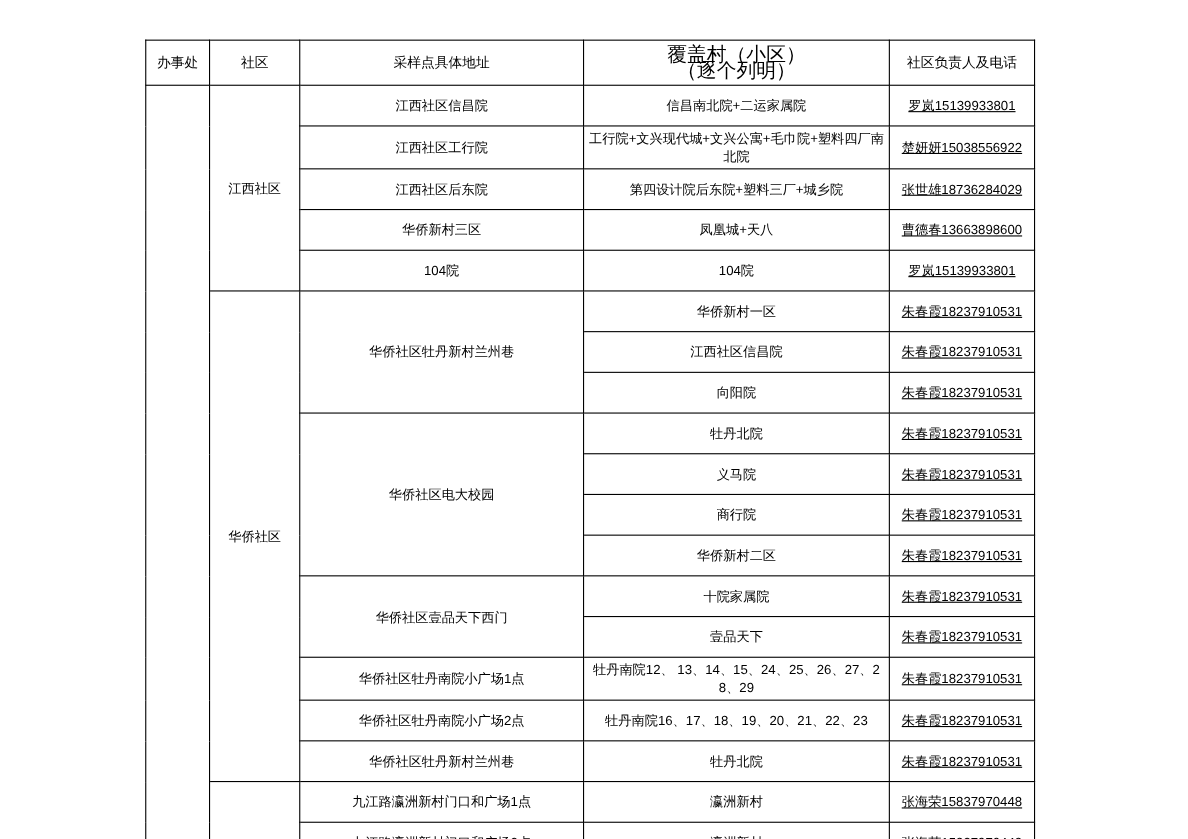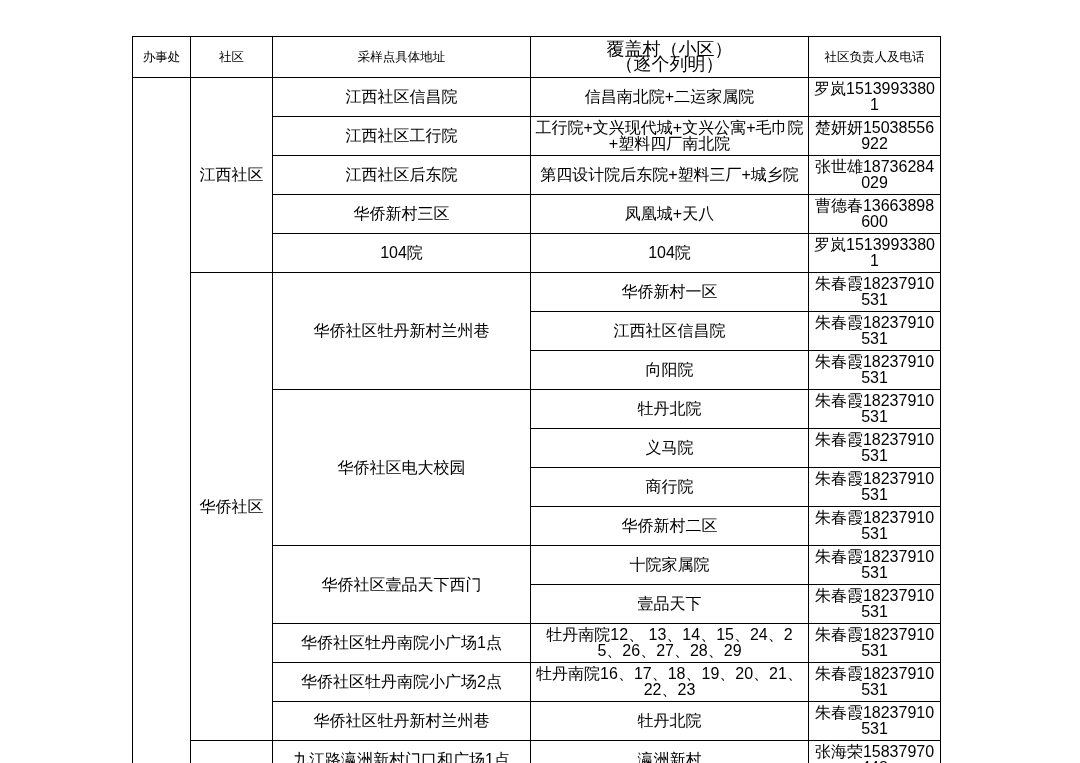--- a/index.html
+++ b/index.html
@@ -24,41 +24,41 @@
   table.sampling-table {
     border-collapse: collapse;
     table-layout: fixed;
     width: 808px;
     margin: 0 auto;
   }
   table.sampling-table td,
   table.sampling-table th {
     border: 1px solid #000000;
     font-weight: normal;
-    font-size: 16px;
+    font-size: 12px;
     line-height: 16px;
     text-align: center;
     vertical-align: middle;
     padding: 3px 4px;
     word-break: break-all;
   }
   table.sampling-table thead td {
     height: 34px;
     font-size: 12.5px;
   }
   .col-office  { width: 58px; }
   .col-comm    { width: 82px; }
   .col-addr    { width: 258px; }
   .col-cover   { width: 278px; }
   .col-contact { width: 132px; }
 
   .body-row td { height: 30px; }
   .cover-cell { font-size: 11.5px; line-height: 15px; }
   .addr-cell  { font-size: 12px; }
-  .contact-cell { font-size: 12px; }
+  .contact-cell { font-size: 12px; text-decoration: underline; }
   .comm-cell { font-size: 12px; }
   .office-cell { font-size: 12px; }
   .hdr-sub { display: block; font-size: 18px; line-height: 15px; }
 </style>
 </head>
 <body>
 
 <div class="page">
   <table class="sampling-table">
     <colgroup>

